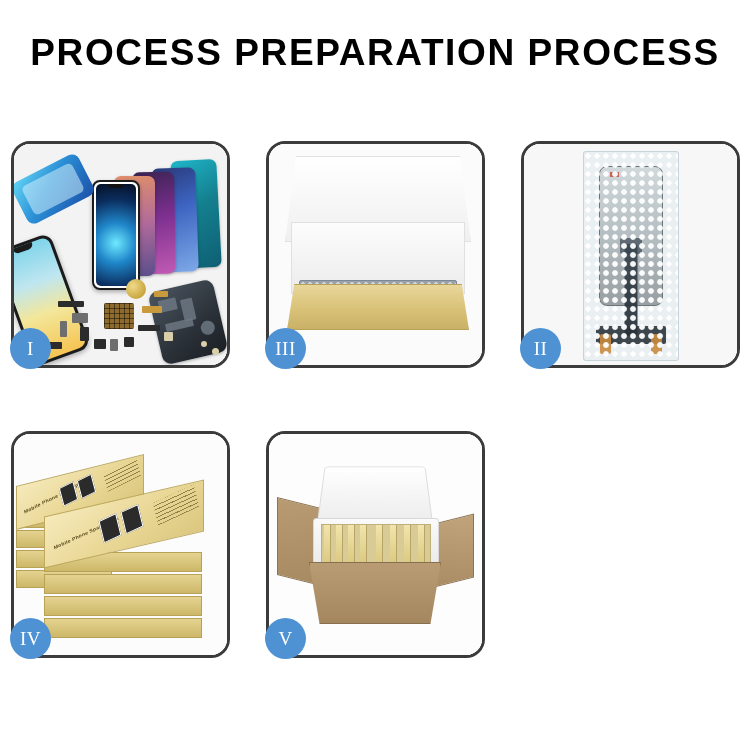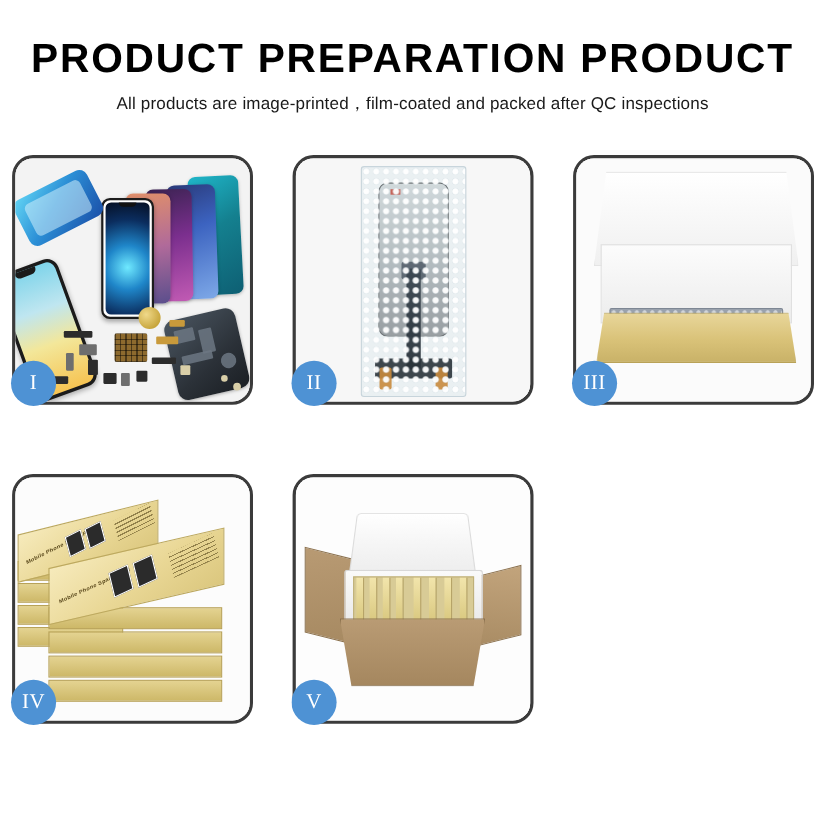--- a/index.html
+++ b/index.html
@@ -336,22 +336,21 @@
     position:absolute; background:rgba(226,212,186,.75);
   }
   .c6-seam { position:absolute; background:rgba(120,98,70,.55); }
 </style>
 </head>
 <body>
 
 <div class="page">
 
   <div class="header">
-    <div class="main-title">PRODUCT PREPARATION PRODUCT</div>
-    <div class="sub-title">All products are image-printed，film-coated and packed after QC inspections</div>
+    <div class="main-title">PROCESS PREPARATION PROCESS</div>
   </div>
 
   <div class="grid">
 
     <div class="panel">
       <div class="panel-inner">
         <div class="p1-bg"></div>
 
         <div class="phone ph-a"></div>
         <div class="phone ph-b"></div>
@@ -396,45 +395,45 @@
         <div class="part part-grey" style="left:46px;bottom:28px;width:7px;height:16px;"></div>
         <div class="part part-dark" style="left:34px;bottom:16px;width:14px;height:7px;"></div>
         <div class="part part-cream" style="right:8px;bottom:10px;width:7px;height:7px;border-radius:50%;"></div>
         <div class="part part-cream" style="right:20px;bottom:18px;width:6px;height:6px;border-radius:50%;"></div>
       </div>
       <div class="badge">I</div>
     </div>
 
     <div class="panel">
       <div class="panel-inner">
+        <div class="p3-bg"></div>
+        <div class="b3-lid"></div>
+        <div class="b3-foam-back"></div>
+        <div class="b3-content"></div>
+        <div class="b3-tray"></div>
+      </div>
+      <div class="badge">III</div>
+    </div>
+
+    <div class="panel">
+      <div class="panel-inner">
         <div class="p2-bg"></div>
         <div class="bubble-bag">
           <div class="lcd">
             <div class="lcd-red"></div>
           </div>
           <div class="flex-conn"></div>
           <div class="flex-cable"></div>
           <div class="flex-foot"></div>
           <div class="flex-tab" style="left:16px;bottom:6px;"></div>
           <div class="flex-tab" style="right:16px;bottom:6px;"></div>
           <div class="bubbles"></div>
         </div>
       </div>
       <div class="badge">II</div>
-    </div>
-
-    <div class="panel">
-      <div class="panel-inner">
-        <div class="p3-bg"></div>
-        <div class="b3-lid"></div>
-        <div class="b3-foam-back"></div>
-        <div class="b3-content"></div>
-        <div class="b3-tray"></div>
-      </div>
-      <div class="badge">III</div>
     </div>
 
     <div class="panel">
       <div class="panel-inner">
         <div class="p4-bg"></div>
 
         <div class="gbox-side" style="left:2px;  top:76px;  width:96px; height:18px;"></div>
         <div class="gbox-side" style="left:2px;  top:96px;  width:96px; height:18px;"></div>
         <div class="gbox-side" style="left:2px;  top:116px; width:96px; height:18px;"></div>
         <div class="gbox-side" style="left:2px;  top:136px; width:96px; height:18px;"></div>

